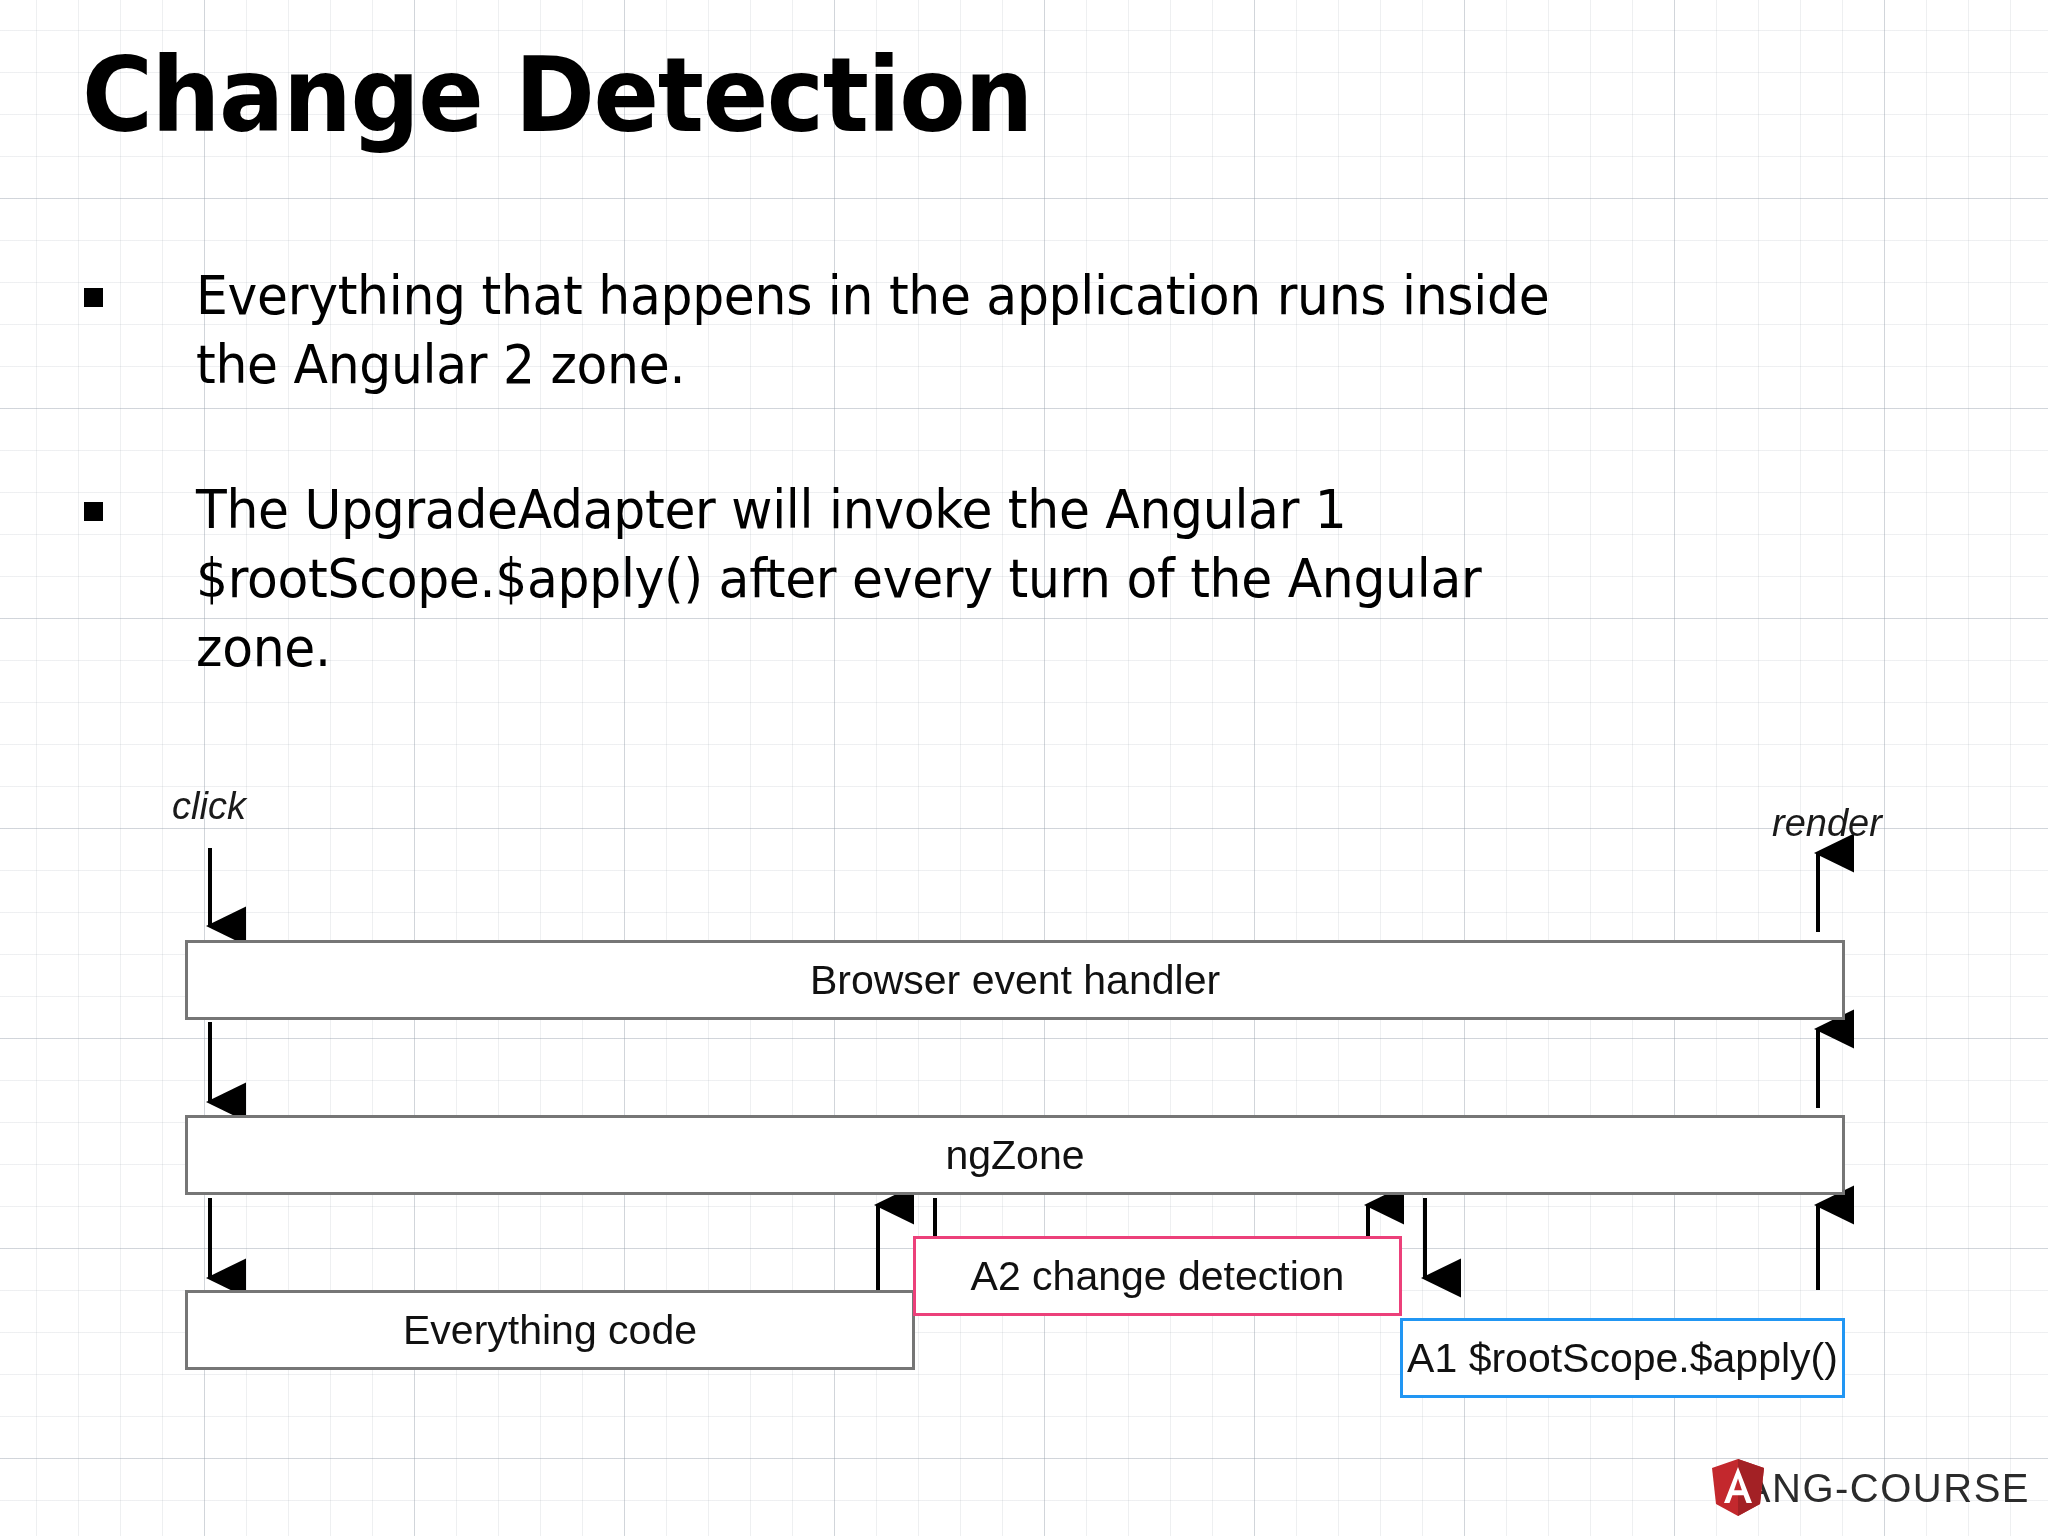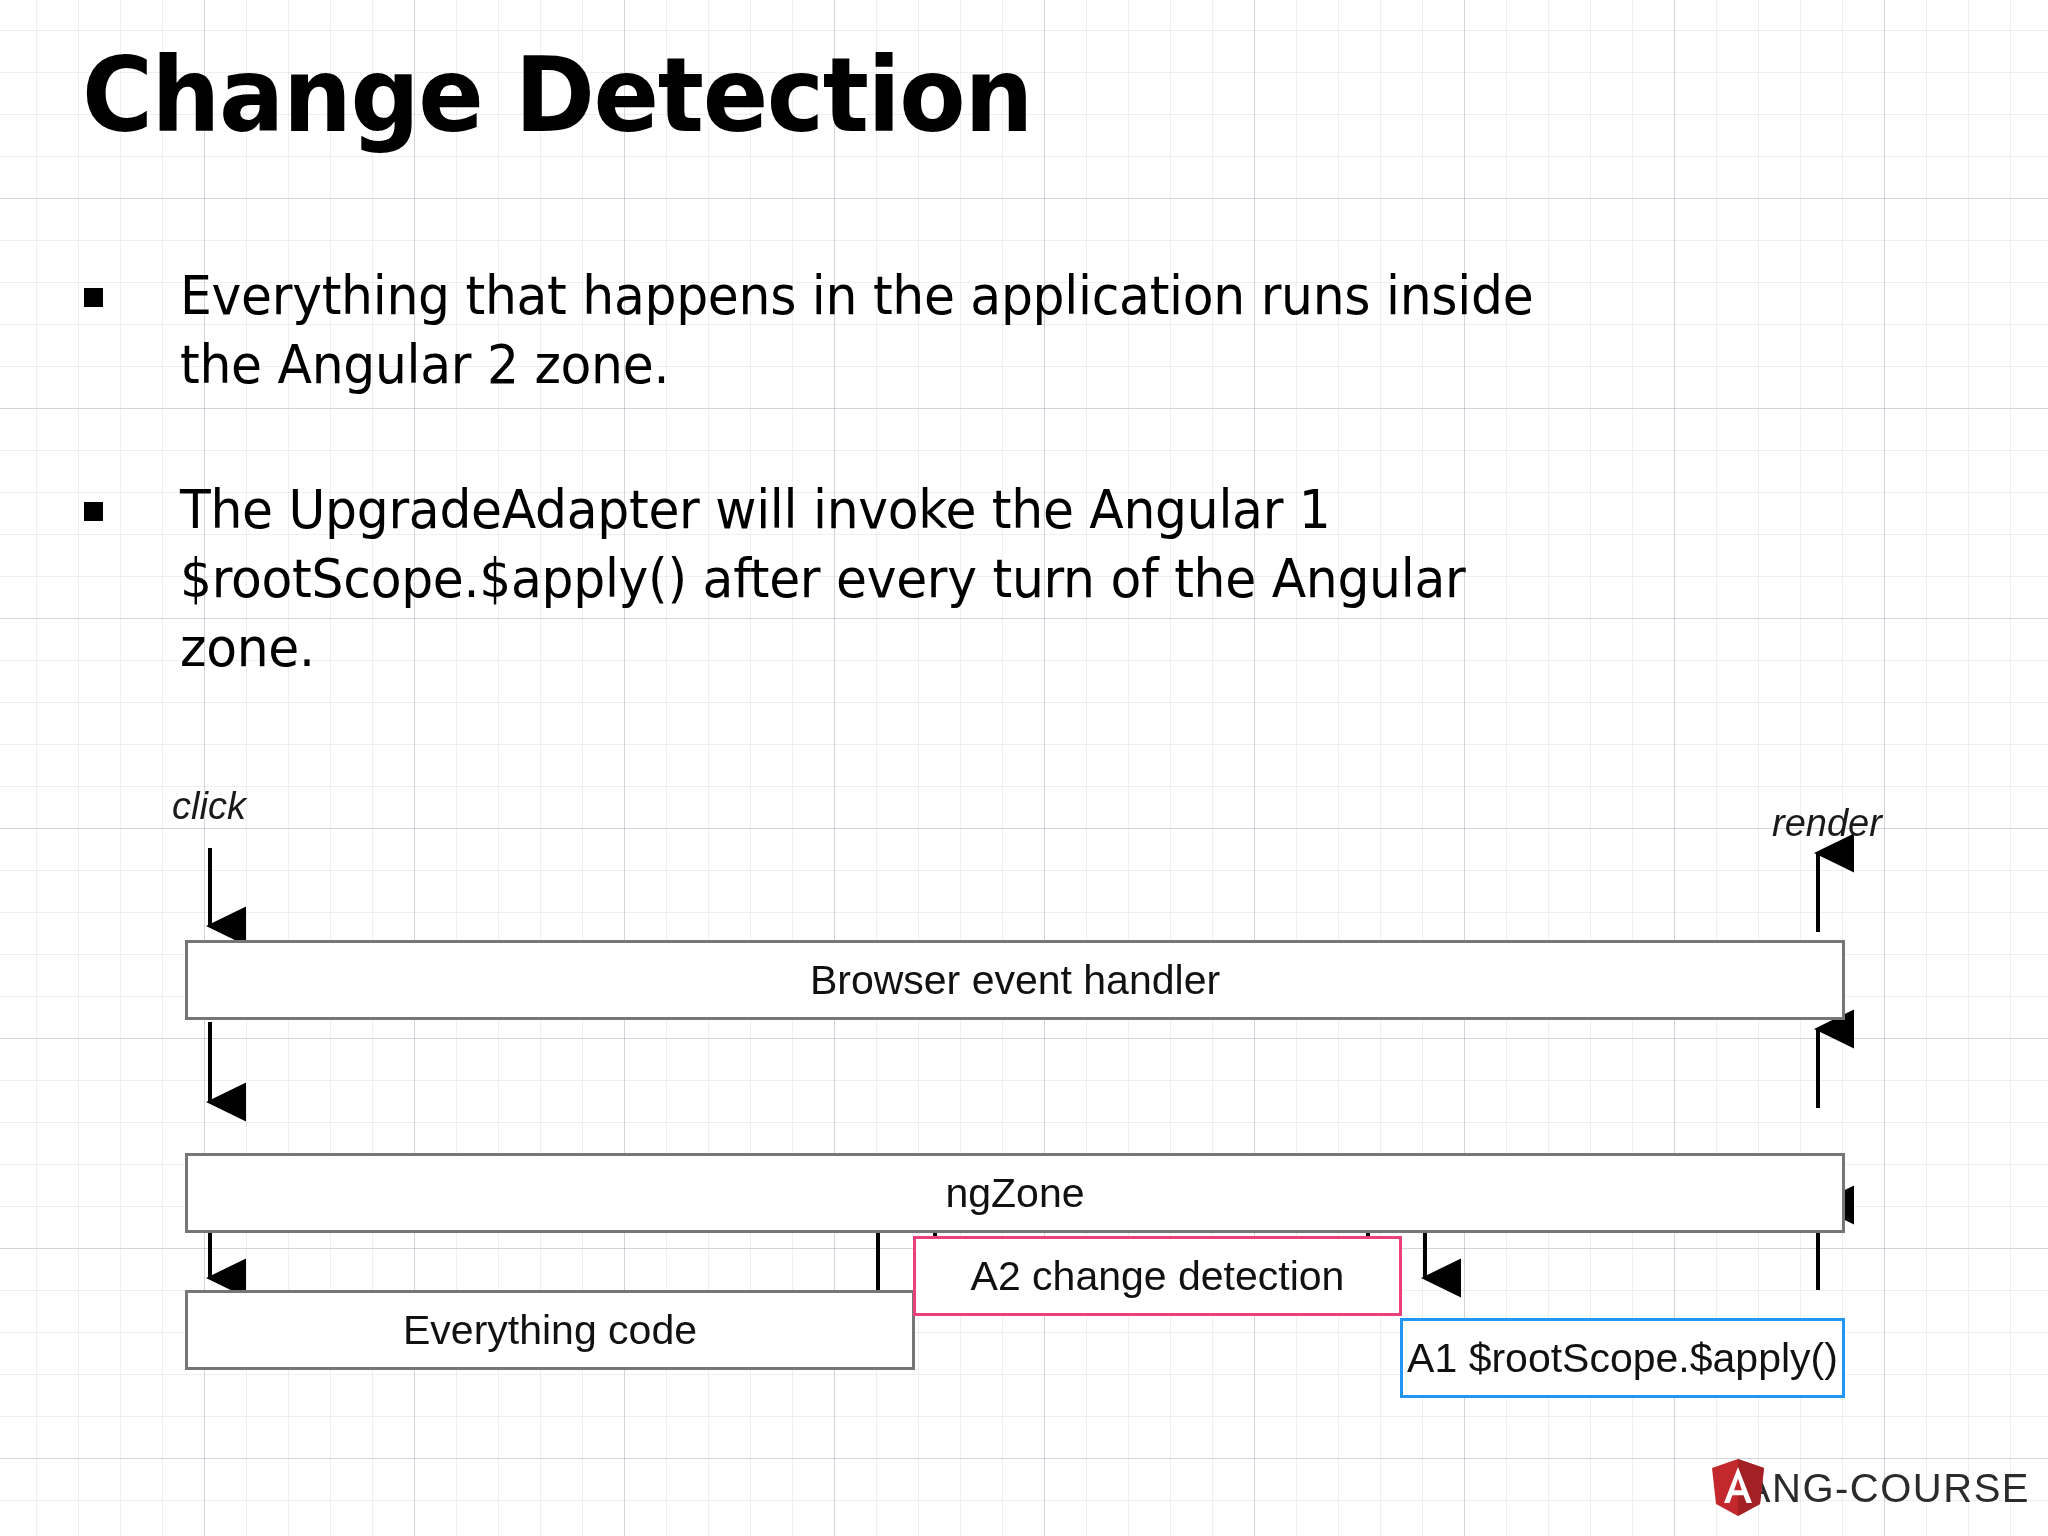--- a/index.html
+++ b/index.html
@@ -57,20 +57,21 @@
   #bullets {
     position: absolute;
     left: 84px;
     top: 262px;
     width: 1800px;
   }
   .bullet-row {
     display: flex;
     align-items: flex-start;
     margin-bottom: 76px;
+    gap: 16px;
   }
   .bullet-marker {
     flex: 0 0 auto;
     width: 22px;
     margin-top: 26px;
     margin-right: 74px;
     color: #000;
     font-size: 30px;
     line-height: 1;
   }
@@ -211,21 +212,21 @@
 
         <line x1="1818" y1="932" x2="1818" y2="853" marker-end="url(#ah-up)"></line>
       </g>
     </svg>
 
     <div class="dg-label" style="left:172px; top:785px;">click</div>
     <div class="dg-label" style="left:1772px; top:802px;">render</div>
 
     <div class="dg-box" style="left:185px; top:940px; width:1660px; height:80px;">Browser event handler</div>
 
-    <div class="dg-box" style="left:185px; top:1153px; width:1660px; height:80px;">ngZone</div>
+    <div class="dg-box" style="left:185px; top:1115px; width:1660px; height:80px;">ngZone</div>
 
     <div class="dg-box" style="left:185px; top:1290px; width:730px; height:80px;">Everything code</div>
 
     <div class="dg-box pink" style="left:913px; top:1236px; width:489px; height:80px;">A2 change detection</div>
 
     <div class="dg-box blue" style="left:1400px; top:1290px; width:445px; height:80px;margin-top:28px;">A1 $rootScope.$apply()</div>
 
   </div>
 
   <div id="logo">

